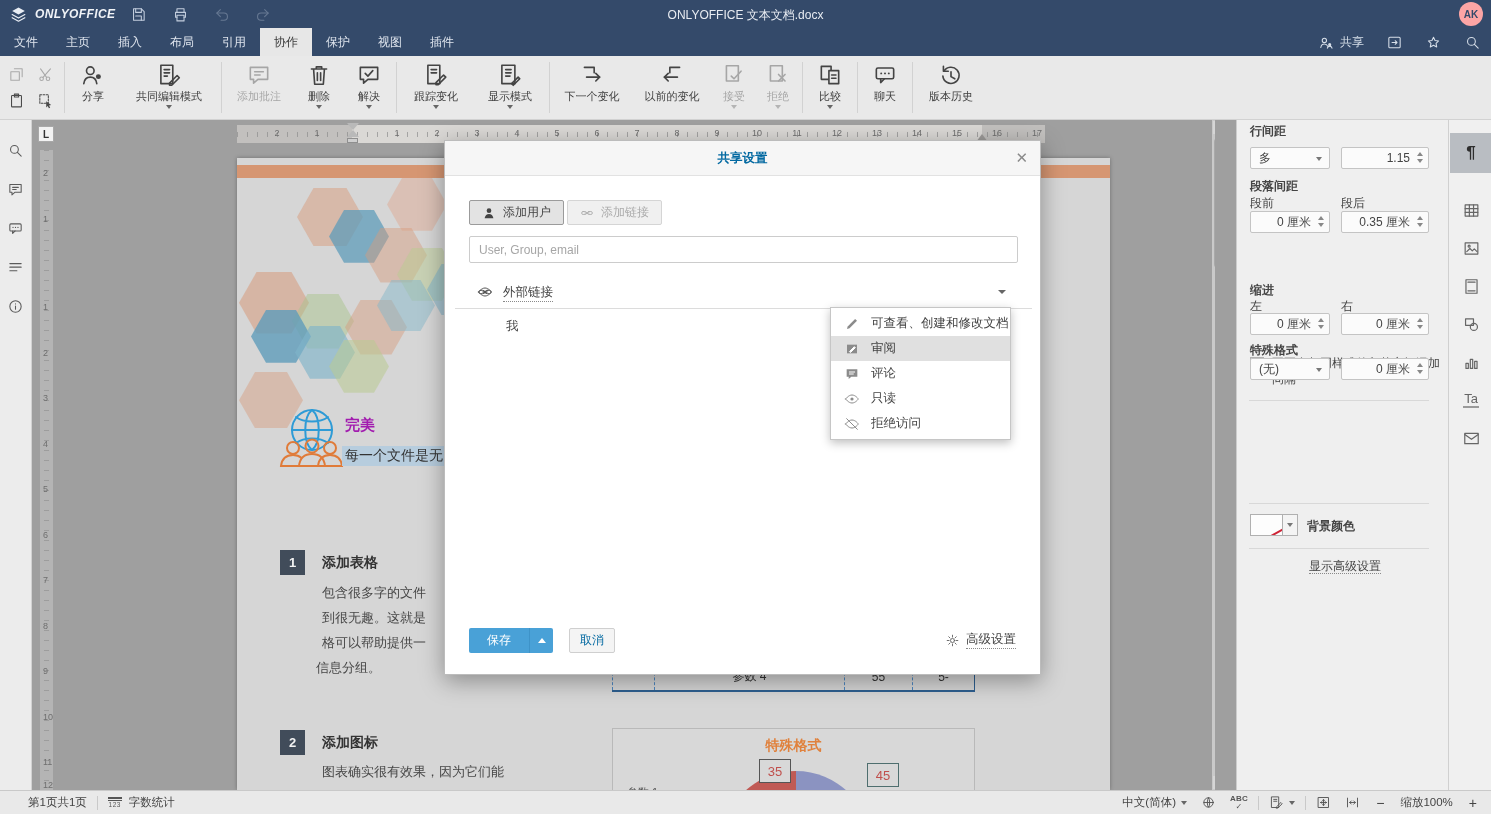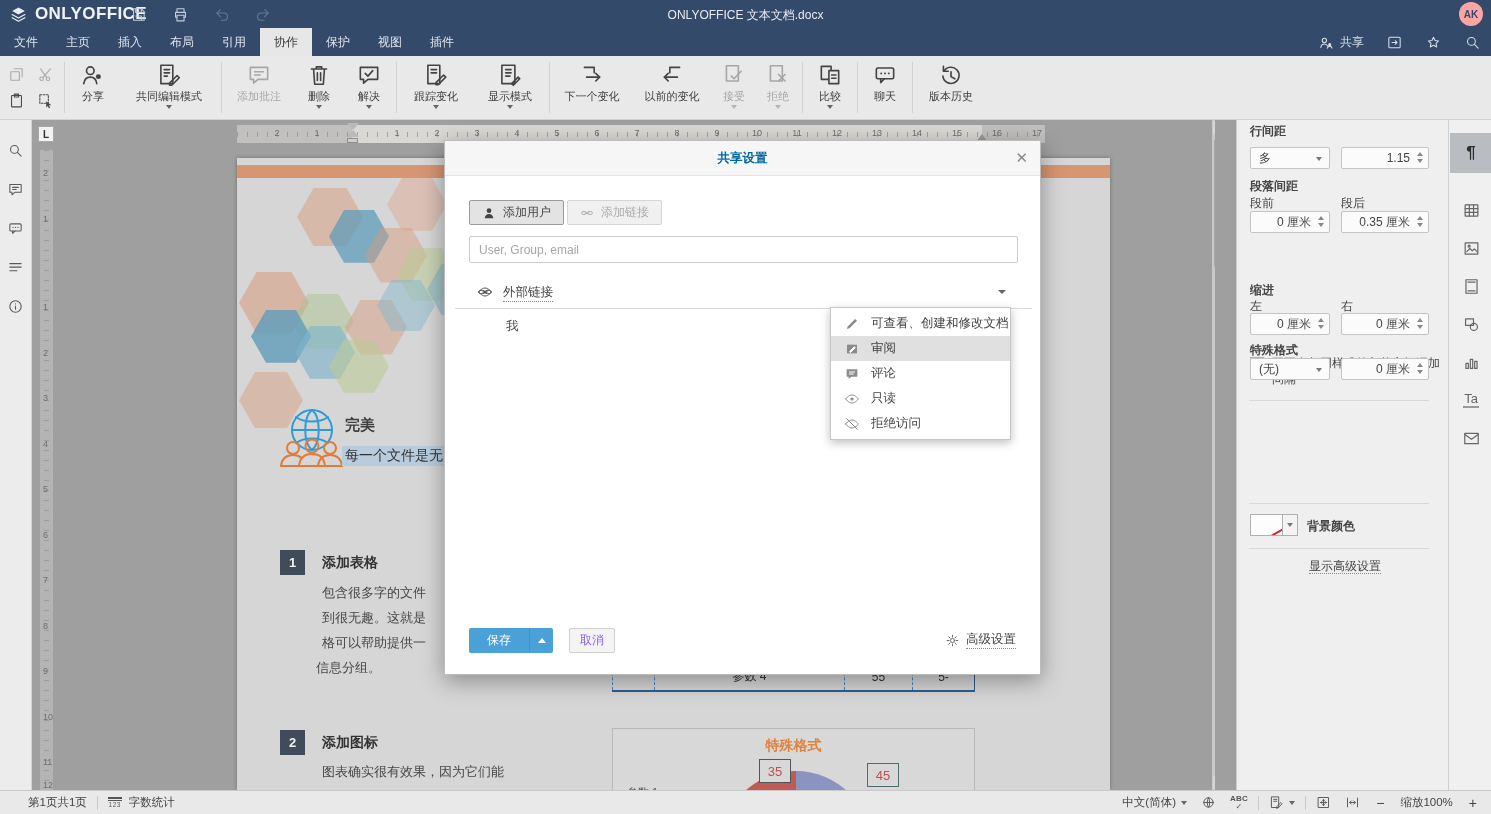--- a/index.html
+++ b/index.html
@@ -6,21 +6,21 @@
   html,body { width:1491px; height:814px; overflow:hidden; }
   body { font-family:"Liberation Sans","DejaVu Sans",sans-serif; font-size:12px; color:#404040; position:relative; background:#9f9f9f; }
 
   .ic { display:inline-block; line-height:0; }
   .ic svg { width:100%; height:100%; display:block; }
 
   
   #titlebar { position:absolute; left:0; top:0; width:1491px; height:28px; background:#344a6a; display:flex; align-items:center; }
   #logo { display:flex; align-items:center; gap:7px; padding-left:9px; color:#f0f3f7; }
   #logo .ic { width:19px; height:19px; color:#e8edf4; }
-  #logo-text { font-weight:bold; font-size:17px; letter-spacing:.4px; }
+  #logo-text { font-weight:bold; font-size:12px; letter-spacing:.4px;font-style:italic; }
   .hd-ic { width:17px; height:17px; color:#c3cede; position:absolute; top:6px; }
   .hd-ic.dim { opacity:.35; }
   #doc-title { position:absolute; left:0; right:0; top:7px; text-align:center; color:#e8ecf2; font-size:12px; pointer-events:none; }
   #avatar { position:absolute; right:8px; top:2px; width:24px; height:24px; border-radius:50%; background:#fca5a5; color:#344a6a; font-weight:bold; font-size:10px; display:flex; align-items:center; justify-content:center; }
 
   #tabsrow { position:absolute; left:0; top:28px; width:1491px; height:28px; background:#344a6a; display:flex; align-items:stretch; }
   .tab { padding:0 14px; display:flex; align-items:center; color:#dfe5ee; font-size:12px; cursor:default; }
   .tab.active { background:#e7e7e7; color:#3b3b3b; }
   #tabs-right { position:absolute; right:10px; top:0; height:28px; display:flex; align-items:center; gap:22px; color:#d7dfe9; }
   #share-quick { display:flex; align-items:center; gap:5px; }
@@ -54,21 +54,21 @@
   #rind-marker { position:absolute; left:739px; top:9px; width:0; height:0; border-left:6px solid transparent; border-right:6px solid transparent; border-bottom:8px solid #9c9a98; }
   #vruler { position:absolute; left:8px; top:30px; width:13px; height:640px; background:#b4b4b4; }
   #vruler .ticks { position:absolute; top:0; bottom:0; left:4px; width:5px; background:repeating-linear-gradient(180deg,#8d8d8d 0 1px,transparent 1px 10px); opacity:.6; }
   #vruler .rnum { left:3px; transform:none; }
 
   #page { position:absolute; left:205px; top:38px; width:873px; height:632px; background:#d6d6d6; overflow:hidden; box-shadow:0 0 4px rgba(0,0,0,.3); }
   #orange-strip { position:absolute; left:0; top:7px; width:873px; height:13px; background:#d69672; }
   #hexes { position:absolute; left:0; top:18px; width:340px; height:290px; }
   .hex { position:absolute; clip-path:polygon(25% 0,75% 0,100% 50%,75% 100%,25% 100%,0 50%); }
   #intro-icon { position:absolute; left:38px; top:248px; width:70px; height:64px; }
-  #intro-heading { position:absolute; left:108px; top:258px; font-size:15px; font-weight:bold; color:#404040; }
+  #intro-heading { position:absolute; left:108px; top:258px; font-size:15px; font-weight:bold; color:#a21caf; }
   #intro-sel { position:absolute; left:105px; top:288px; font-size:14px; color:#333; background:#b7cdde; padding:1px 3px; white-space:nowrap; }
   .sec-badge { position:absolute; width:25px; height:25px; background:#414c5a; color:#f2f2f2; font-weight:bold; font-size:13px; display:flex; align-items:center; justify-content:center; }
   .sec-title { position:absolute; font-size:14px; font-weight:bold; color:#333; }
   .sec-line { position:absolute; font-size:13px; color:#474747; white-space:nowrap; }
 
   #doc-table { position:absolute; left:375px; top:505px; width:363px; height:29px; border-bottom:2px solid #2e5f90; display:flex; }
   #doc-table .cell { border-left:1px dashed #4f87c0; display:flex; align-items:center; justify-content:center; font-size:12px; color:#333; height:100%; }
   #doc-table .cell:last-child { border-right:1px solid #2e5f90; }
 
   #chart-box { position:absolute; left:375px; top:570px; width:363px; height:80px; border:1px solid #b9b9b9; background:#d8d8d8; overflow:hidden; }
@@ -135,21 +135,21 @@
   #ext-row { position:absolute; left:24px; top:140px; width:549px; height:22px; }
   #ext-row .ic { width:16px; height:16px; color:#555; position:absolute; left:8px; top:3px; }
   #ext-label { position:absolute; left:34px; top:3px; font-size:12.5px; }
   #ext-eye { position:absolute; right:32px; top:3px; width:17px; height:17px; color:#555; }
   #ext-caret { position:absolute; right:12px; top:9px; width:0;height:0;border-left:4px solid transparent;border-right:4px solid transparent;border-top:4.5px solid #666; }
   #user-list { position:absolute; left:10px; top:167px; width:577px; border-top:1px solid #dcdcdc; }
   #user-me { padding:9px 0 0 51px; font-size:12.5px; color:#444; }
   #btn-save { position:absolute; left:24px; top:487px; width:60px; height:25px; background:#49a1d7; color:#fff; font-size:12px; display:flex; align-items:center; justify-content:center; border-radius:2px 0 0 2px; }
   #btn-save-caret { position:absolute; left:84px; top:487px; width:24px; height:25px; background:#49a1d7; border-left:1px solid #3e93c8; border-radius:0 2px 2px 0; display:flex; align-items:center; justify-content:center; }
   #btn-save-caret::after { content:""; width:0;height:0;border-left:4px solid transparent;border-right:4px solid transparent;border-bottom:5px solid #fff; }
-  #btn-cancel { position:absolute; left:124px; top:487px; width:46px; height:25px; background:#f4f4f4; border:1px solid #cfcfcf; color:#8b5cf6; font-size:12px; display:flex; align-items:center; justify-content:center; border-radius:2px; }
+  #btn-cancel { position:absolute; left:124px; top:487px; width:46px; height:25px; background:#f4f4f4; border:1px solid #cfcfcf; color:#0369a1; font-size:12px; display:flex; align-items:center; justify-content:center; border-radius:2px; }
   #dlg-advanced { position:absolute; right:24px; top:490px; display:flex; align-items:center; gap:6px; font-size:12.5px; color:#444; }
   #dlg-advanced .ic { width:15px; height:15px; color:#666; }
 
   
   #perm-menu { position:absolute; left:830px; top:307px; width:181px; background:#ffffff; border:1px solid #c6c6c6; box-shadow:0 3px 9px rgba(0,0,0,.25); z-index:70; padding:3px 0; }
   .pm-item { height:25px; display:flex; align-items:center; gap:11px; padding:0 10px 0 13px; font-size:12.5px; color:#444; white-space:nowrap; }
   .pm-item.selected { background:#e0e0e0; }
   .pm-item .ic { width:16px; height:16px; color:#8b8b8b; flex:none; }
 </style>
 </head>

